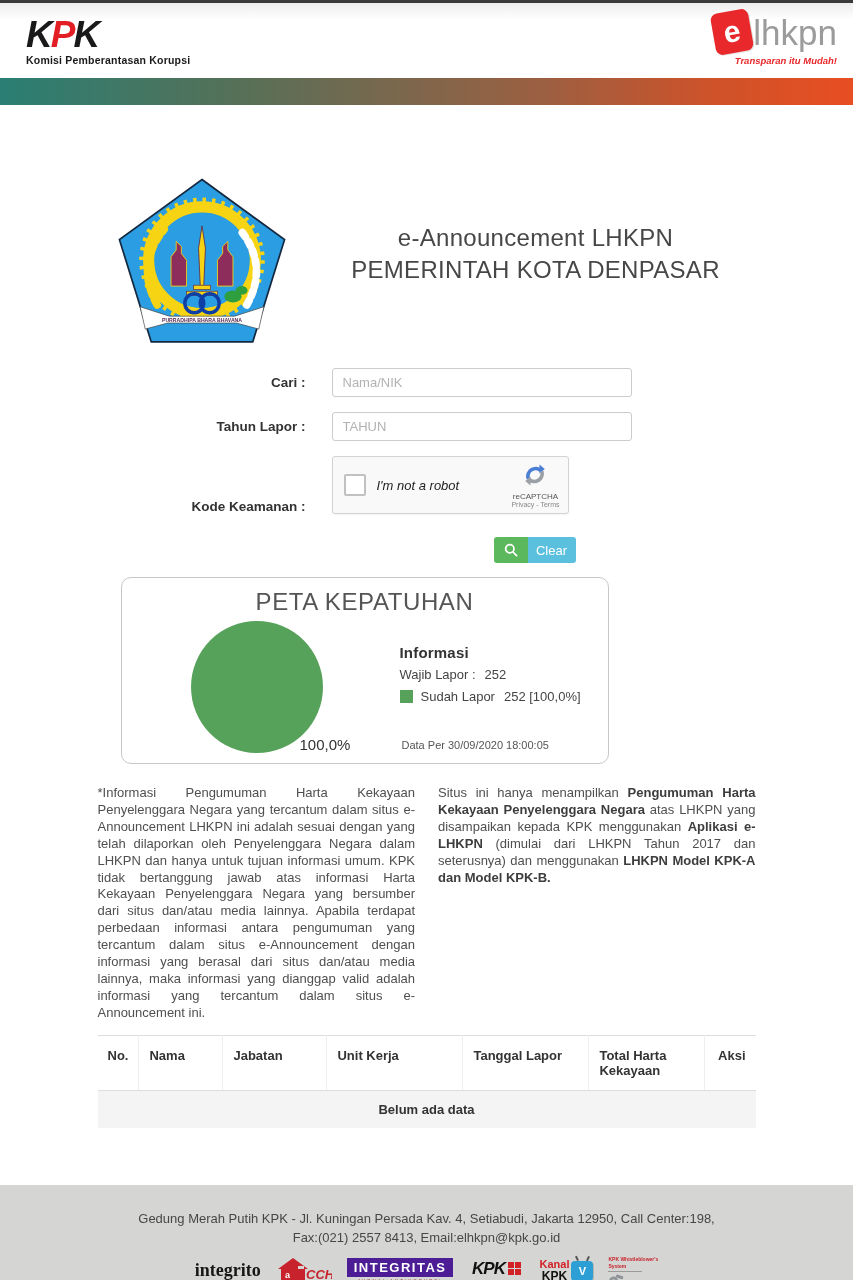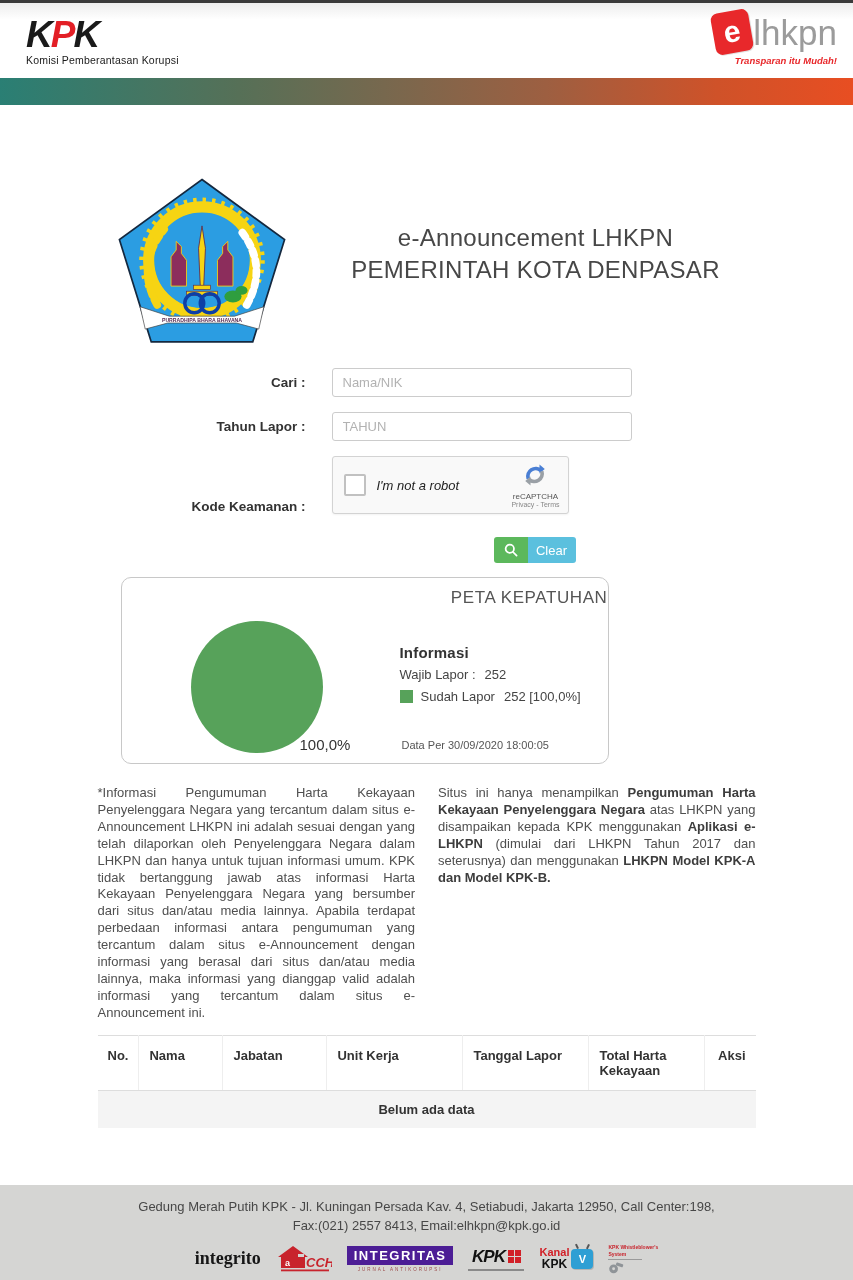--- a/index.html
+++ b/index.html
@@ -6,21 +6,21 @@
   html,body { background:#fff; }
   body { width:853px; height:1280px; overflow:hidden; font-family:"Liberation Sans", sans-serif; color:#4a4a4a; }
   .page { width:853px; height:1280px; position:relative; background:#fff; display:flex; flex-direction:column; }
   .top-strip { height:3px; background:#3a3a3a; }
 
   
   .header { height:75px; position:relative; background:linear-gradient(#ededed 0%, #ffffff 22%); }
   .kpk-logo { position:absolute; left:26px; top:13px; }
   .kpk-word { font-style:italic; font-weight:900; font-size:37px; letter-spacing:-2px; color:#1a1a1a; line-height:1; }
   .kpk-word .red { color:#e31f26; }
-  .kpk-sub { font-size:10.5px; font-weight:400; color:#1a1a1a; letter-spacing:.2px; margin-top:1px; }
+  .kpk-sub { font-size:10.5px; font-weight:700; color:#1a1a1a; letter-spacing:.2px; margin-top:1px; }
   .elhkpn-logo { position:absolute; right:16px; top:8px; text-align:right; }
   .elhkpn-row { display:flex; align-items:center; }
   .elhkpn-e { width:38px; height:42px; background:#e8282b; border-radius:7px; transform:rotate(-10deg); display:flex; align-items:center; justify-content:center; color:#fff; font-weight:700; font-size:30px; line-height:1; box-shadow:1px 1px 0 rgba(0,0,0,.12); }
   .elhkpn-rest { font-size:35px; color:#9b9b9b; font-weight:500; letter-spacing:0; margin-left:2px; line-height:1; }
   .elhkpn-tagline { color:#e8282b; font-style:italic; font-weight:700; font-size:9.5px; margin-top:2px; }
 
   .gradient-bar { height:27px; background:linear-gradient(90deg,#2a7f74 0%,#567057 28%,#77684e 45%,#9d5f41 64%,#cf5229 84%,#e84e22 100%); }
 
   .wrapper { width:658px; margin:0 auto; position:relative; }
 
@@ -42,21 +42,21 @@
   .rc-label { font-size:13px; color:#222; margin-left:11px;font-style:italic; }
   .rc-right { margin-left:auto; margin-right:8px; text-align:center; }
   .rc-brand { font-size:8px; color:#555; margin-top:1px; }
   .rc-links { font-size:7px; color:#888; }
   .btn-row { display:flex; margin-top:23px; margin-left:396px; }
   .btn-search { width:34px; height:26px; background:#5cb85c; border:none; border-radius:3px 0 0 3px; display:flex; align-items:center; justify-content:center; cursor:pointer; }
   .btn-clear { width:48px; height:26px; background:#5bc0de; border:none; border-radius:0 3px 3px 0; color:#fff; font-size:13px; font-family:"Liberation Sans",sans-serif; cursor:pointer; }
 
   
   .card { margin-top:14px; margin-left:23px; width:488px; height:187px; border:1px solid #c8c8c8; border-radius:10px; position:relative; background:#fff; }
-  .card-title { text-align:right; margin-top:10px; font-size:17px; color:#555; letter-spacing:.6px; font-weight:400; }
+  .card-title { text-align:center; margin-top:10px; font-size:24px; color:#555; letter-spacing:.6px; font-weight:400; }
   .pie { position:absolute; left:69px; top:43px; width:132px; height:132px; border-radius:50%; background:#57a25a; }
   .pie-pct { position:absolute; left:178px; top:158px; font-size:15px; color:#333; }
   .info { position:absolute; left:278px; top:66px; }
   .info-title { font-size:15px; font-weight:700; color:#333; letter-spacing:.2px; }
   .info-line { font-size:13px; color:#444; margin-top:6px; display:flex; }
   .info-line .val { margin-left:9px; }
   .legend-line { display:flex; align-items:center; margin-top:7px; }
   .legend-swatch { width:13px; height:13px; background:#57a25a; flex:none; }
   .legend-label { font-size:13px; color:#444; margin-left:8px; }
   .legend-val { font-size:13px; color:#444; margin-left:9px; }
@@ -70,21 +70,21 @@
   
   table.data { width:100%; margin-top:13px; border-collapse:collapse; }
   table.data th { border-top:1px solid #ddd; border-bottom:1px solid #ddd; border-right:1px solid #eee; font-size:13px; font-weight:700; color:#333; text-align:left; vertical-align:top; padding:12px 10px; }
   table.data th:last-child { border-right:none;text-align:right; }
   table.data th:nth-child(1){width:40px;} table.data th:nth-child(2){width:84px;}
   table.data th:nth-child(3){width:104px;} table.data th:nth-child(4){width:136px;}
   table.data th:nth-child(5){width:126px;} table.data th:nth-child(6){width:116px;}
   .empty-cell { background:#f4f4f4; text-align:center; font-size:13px; font-weight:600; color:#333; padding:11px 0; }
 
   
-  .footer { margin-top:auto; background:#d5d5d3; height:95px; padding-top:12px; }
+  .footer { margin-top:auto; background:#d5d5d3; height:95px; padding-top:24px; }
   .footer-address { max-width:580px; margin:0 auto; text-align:center; font-size:13px; line-height:19px; color:#474747; }
   .footer-logos { display:flex; align-items:center; justify-content:center; gap:15px; margin-top:9px; }
   .lg { display:flex; flex-direction:column; align-items:center; cursor:pointer; }
   .integrito { font-family:"Liberation Serif",serif; font-weight:700; font-size:18px; color:#161616; }
   .acch { position:relative; width:56px; height:27px; }
   .integritas-box { background:#4c1d95; color:#fff; font-weight:700; font-size:13px; letter-spacing:1.5px; padding:3px 7px; line-height:1; }
   .integritas-sub { font-size:4.5px; color:#9c4a4a; letter-spacing:2px; margin-top:1.5px; }
   .kpkfoot { display:flex; align-items:center; }
   .kpkfoot-word { font-style:italic; font-weight:900; font-size:17px; color:#111; letter-spacing:-1px; }
   .kpk-grid { display:grid; grid-template-columns:6px 6px; grid-template-rows:6px 6px; gap:1px; margin-left:3px; }

